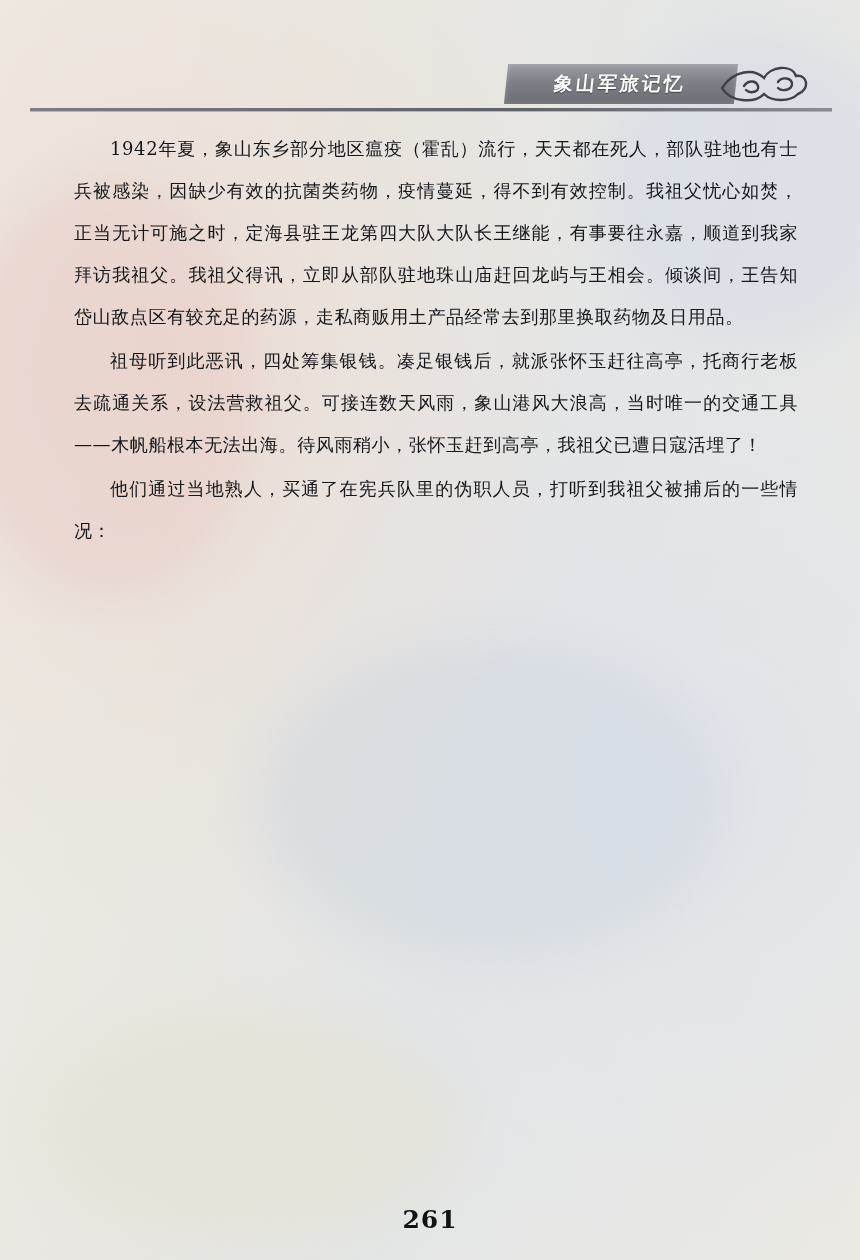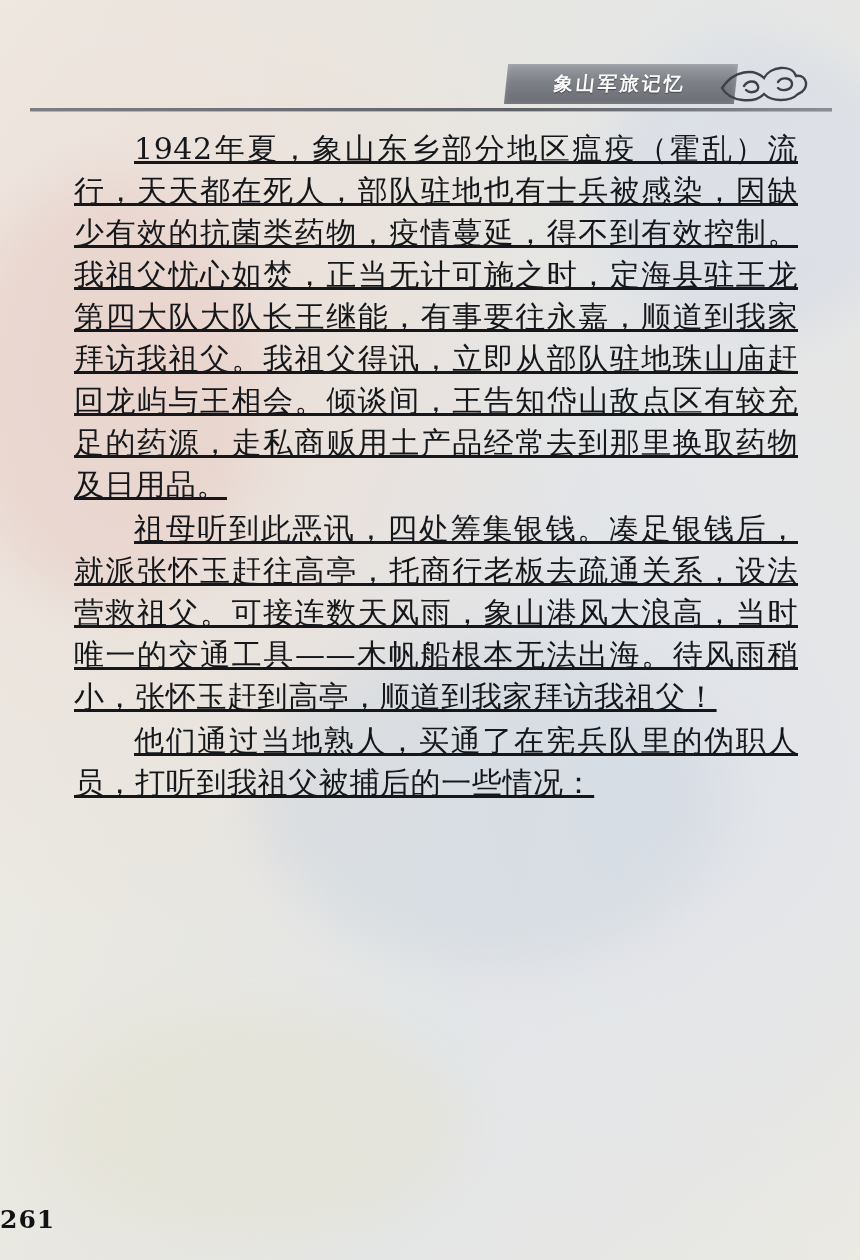--- a/index.html
+++ b/index.html
@@ -95,36 +95,35 @@
   
   .content {
     position: absolute;
     left: 74px;
     right: 62px;
     top: 128px;
     color: #14161a;
   }
   p {
     margin: 0 0 2px 0;
-    font-size: 30px;
+    font-size: 18px;
     line-height: 42px;
     text-align: justify;
     text-justify: inter-ideograph;
     text-indent: 2em;
     letter-spacing: 0.6px;
     font-family: "DejaVu Serif", "Liberation Serif", serif;
     color: #15171b;
-    text-decoration: underline;
   }
   .folio {
     position: absolute;
     left: 0;
     right: 0;
     bottom: 26px;
-    text-align: left;
+    text-align: center;
     font-size: 25px;
     font-weight: 700;
     letter-spacing: 1px;
     color: #101214;
     font-family: "DejaVu Serif", "Liberation Serif", serif;
   }
 </style>
 </head>
 <body>
 
@@ -144,19 +143,19 @@
           <path d="M2 30 C14 12, 34 10, 44 20 C50 8, 72 6, 76 18 C88 16, 90 32, 78 36 C70 44, 52 44, 44 36 C34 46, 10 44, 2 30 Z"></path>
           <path d="M24 28 C28 22, 36 22, 38 28 C40 34, 30 36, 26 32"></path>
           <path d="M58 24 C62 18, 72 20, 72 26 C72 32, 62 34, 58 30"></path>
         </g>
       </svg>
     </div>
   </div>
 
   <div class="content">
     <p>1942年夏，象山东乡部分地区瘟疫（霍乱）流行，天天都在死人，部队驻地也有士兵被感染，因缺少有效的抗菌类药物，疫情蔓延，得不到有效控制。我祖父忧心如焚，正当无计可施之时，定海县驻王龙第四大队大队长王继能，有事要往永嘉，顺道到我家拜访我祖父。我祖父得讯，立即从部队驻地珠山庙赶回龙屿与王相会。倾谈间，王告知岱山敌点区有较充足的药源，走私商贩用土产品经常去到那里换取药物及日用品。</p>
-    <p>祖母听到此恶讯，四处筹集银钱。凑足银钱后，就派张怀玉赶往高亭，托商行老板去疏通关系，设法营救祖父。可接连数天风雨，象山港风大浪高，当时唯一的交通工具——木帆船根本无法出海。待风雨稍小，张怀玉赶到高亭，顺道到我家拜访我祖父！</p>
+    <p>祖母听到此恶讯，四处筹集银钱。凑足银钱后，就派张怀玉赶往高亭，托商行老板去疏通关系，设法营救祖父。可接连数天风雨，象山港风大浪高，当时唯一的交通工具——木帆船根本无法出海。待风雨稍小，张怀玉赶到高亭，我祖父已遭日寇活埋了！</p>
     <p>他们通过当地熟人，买通了在宪兵队里的伪职人员，打听到我祖父被捕后的一些情况：</p>
 
   </div>
 
   <div class="folio">261</div>
 </div>
 
 </body></html>

